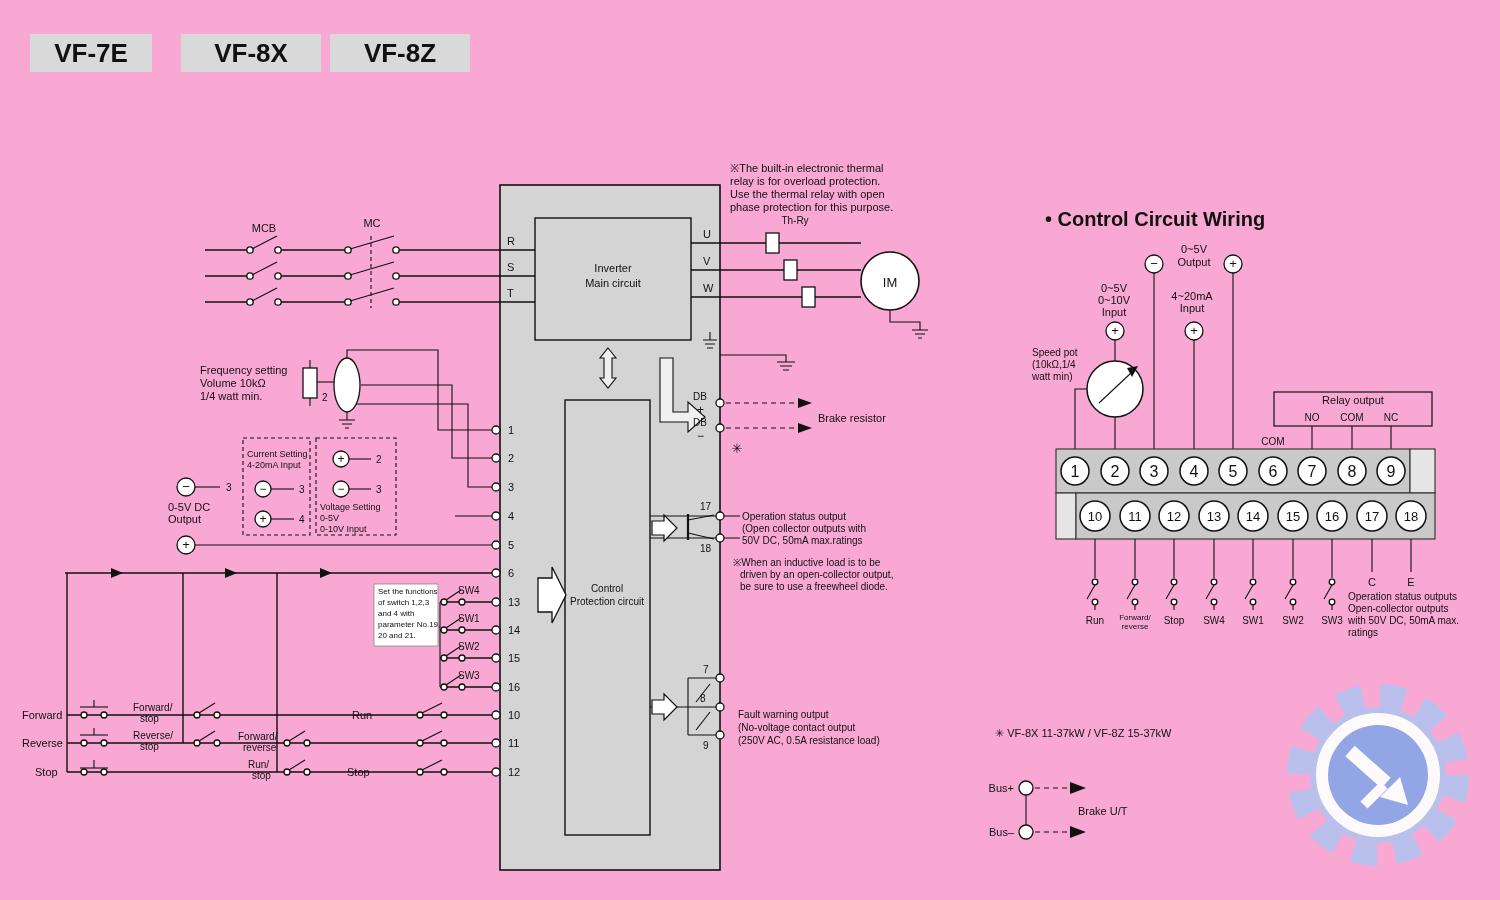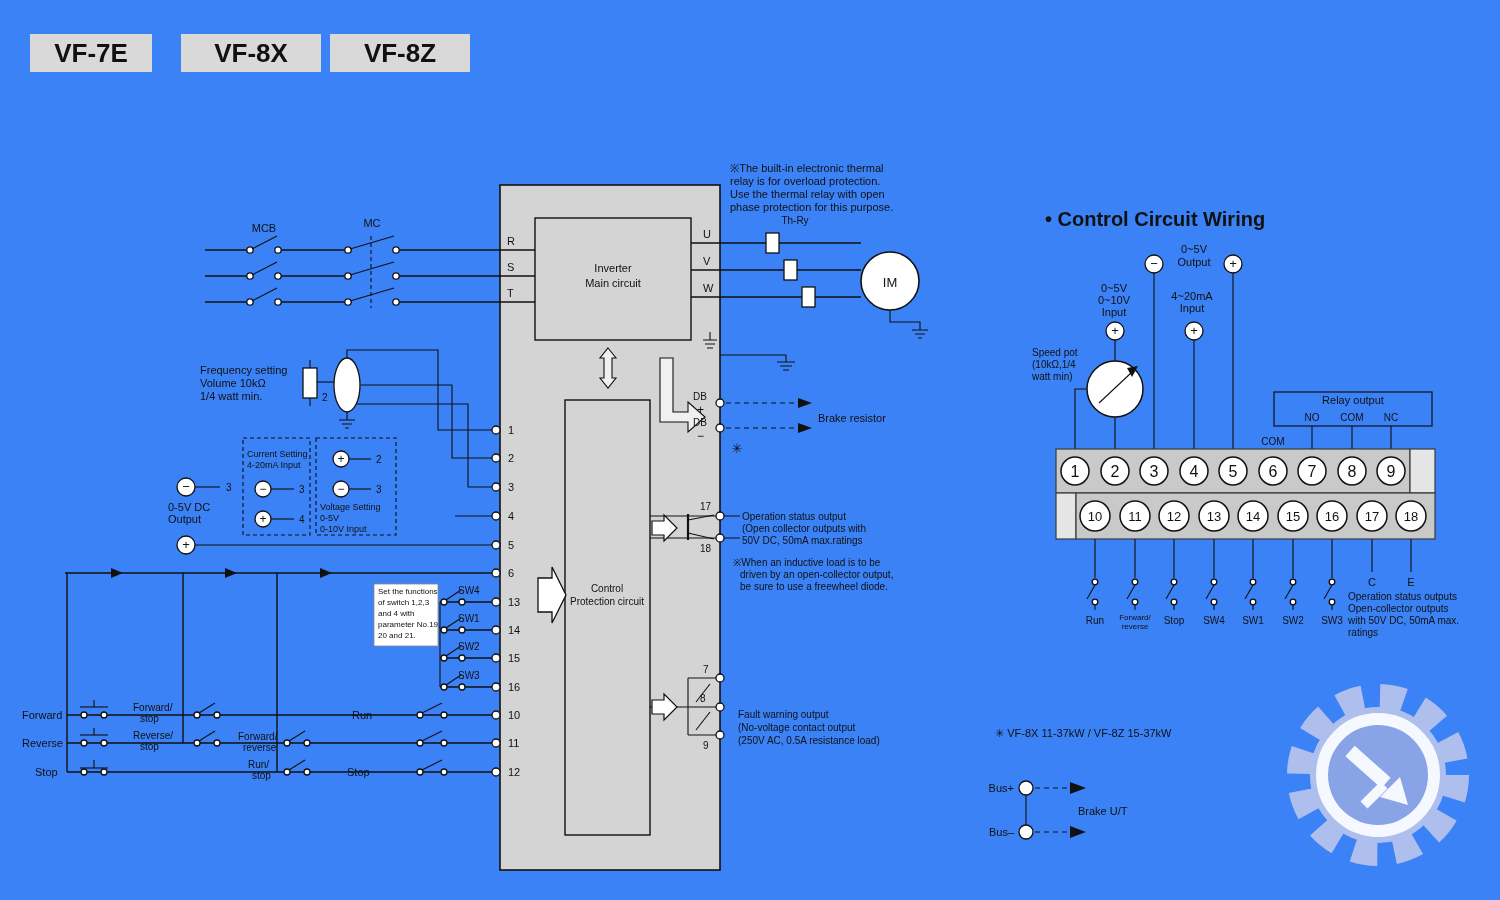--- a/index.html
+++ b/index.html
@@ -1,16 +1,16 @@
 <!DOCTYPE html>
 <html><head>
 <meta charset="utf-8">
 <style>
   html,body{margin:0;padding:0;background:#fff}
-  .stage{position:relative;width:1500px;height:900px;background:#3b82f6;overflow:hidden}
+  .stage{position:relative;width:1500px;height:900px;background:#f9a8d4;overflow:hidden}
   svg{display:block}
   text{font-family:"Liberation Sans",sans-serif;fill:#111}
   .fz8{font-size:8px}.fz9{font-size:9px}.fz10{font-size:10px}.fz11{font-size:11px}
   .fz12{font-size:12px}.fz13{font-size:13px}.fz16{font-size:16px}
   .fz20{font-size:20px}.fz26{font-size:26px}
   .b{font-weight:bold}.mid{text-anchor:middle}.end{text-anchor:end}
   .w{stroke:#111;stroke-width:1.4;fill:none}
   .wt{stroke:#111;stroke-width:1.1;fill:none}
   .dash{stroke-dasharray:5 4}.dash2{stroke-dasharray:4 3}
   .box{fill:#d4d4d4;stroke:#111;stroke-width:1.6}

